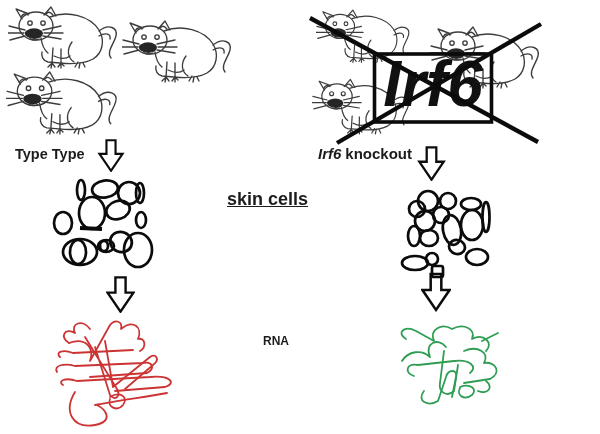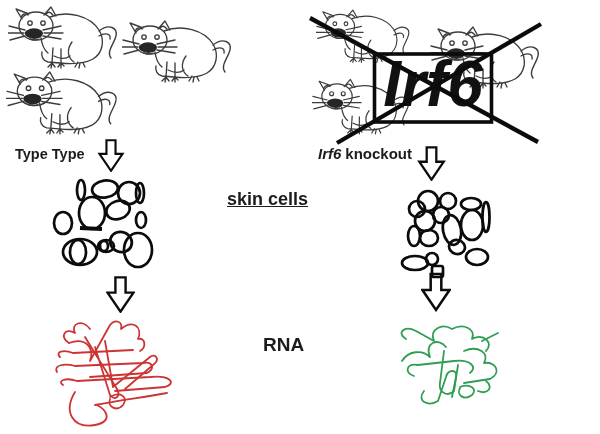--- a/index.html
+++ b/index.html
@@ -22,21 +22,21 @@
   .arrowpoly { fill:#ffffff; stroke:#0c0c0c; stroke-width:2.6; stroke-linejoin:miter; }
   .boxtext { font:italic 700 64px "Liberation Sans", sans-serif; fill:#111111; stroke:none; }
 
   .scribble { fill:none; stroke-width:1.8; stroke-linecap:round; stroke-linejoin:round; }
 
   .label { position:absolute; color:#1c1c1c; font-weight:700; white-space:nowrap; }
   #wild-label  { left:15px;  top:146px; font-size:14.5px; }
   #ko-label    { left:318px; top:145px; font-size:15px; }
   #ko-label .gene { font-style:italic; margin-right:4px; }
   #cells-label { left:227px; top:189px; font-size:18px;text-decoration:underline; }
-  #rna-label   { left:263px; top:334px; font-size:19px; }
+  #rna-label   { left:263px; top:334px; font-size:12px; }
 </style>
 </head>
 <body>
 
 <div class="canvas">
 
   <svg class="art" width="600" height="434" viewBox="0 0 600 434">
     <defs>
       <symbol id="mouse" viewBox="0 0 112 66">
         <g class="sketch">

